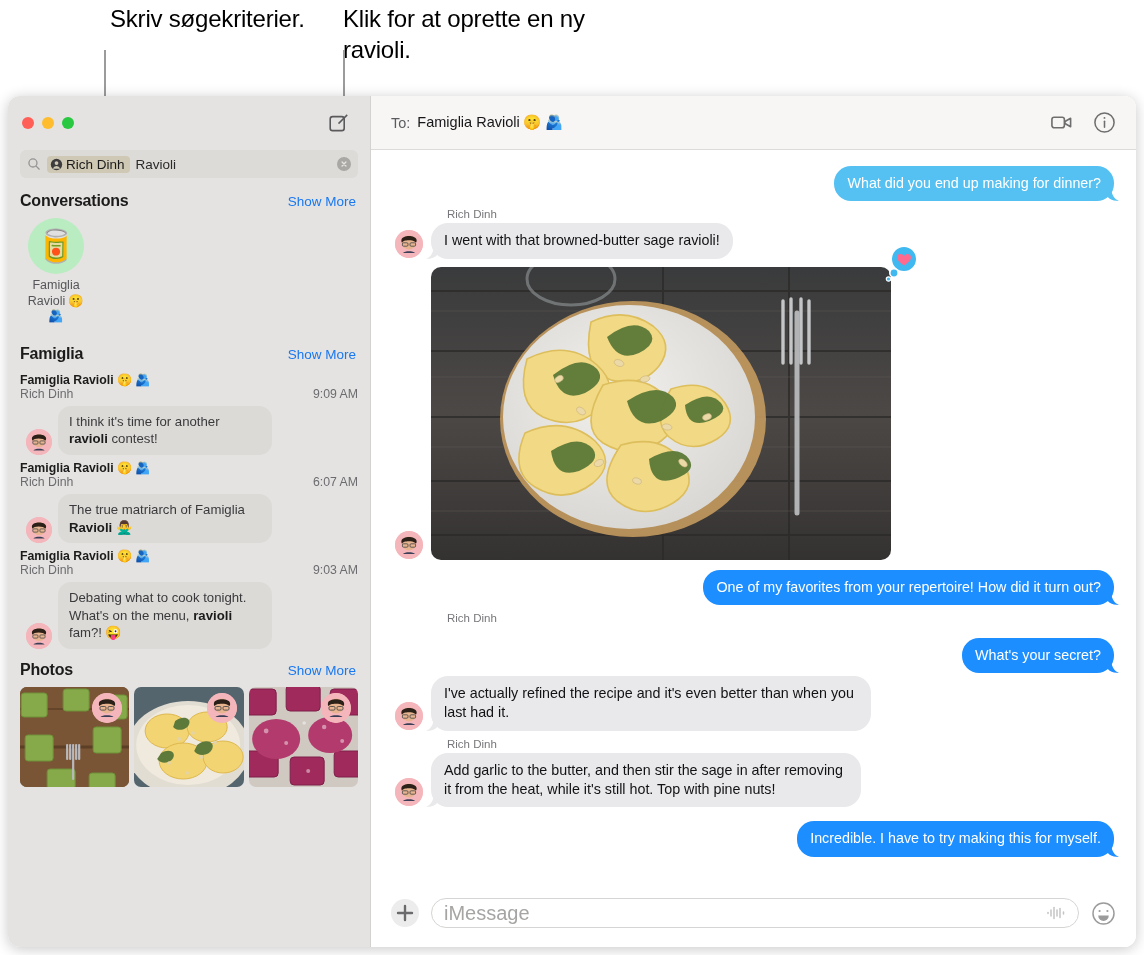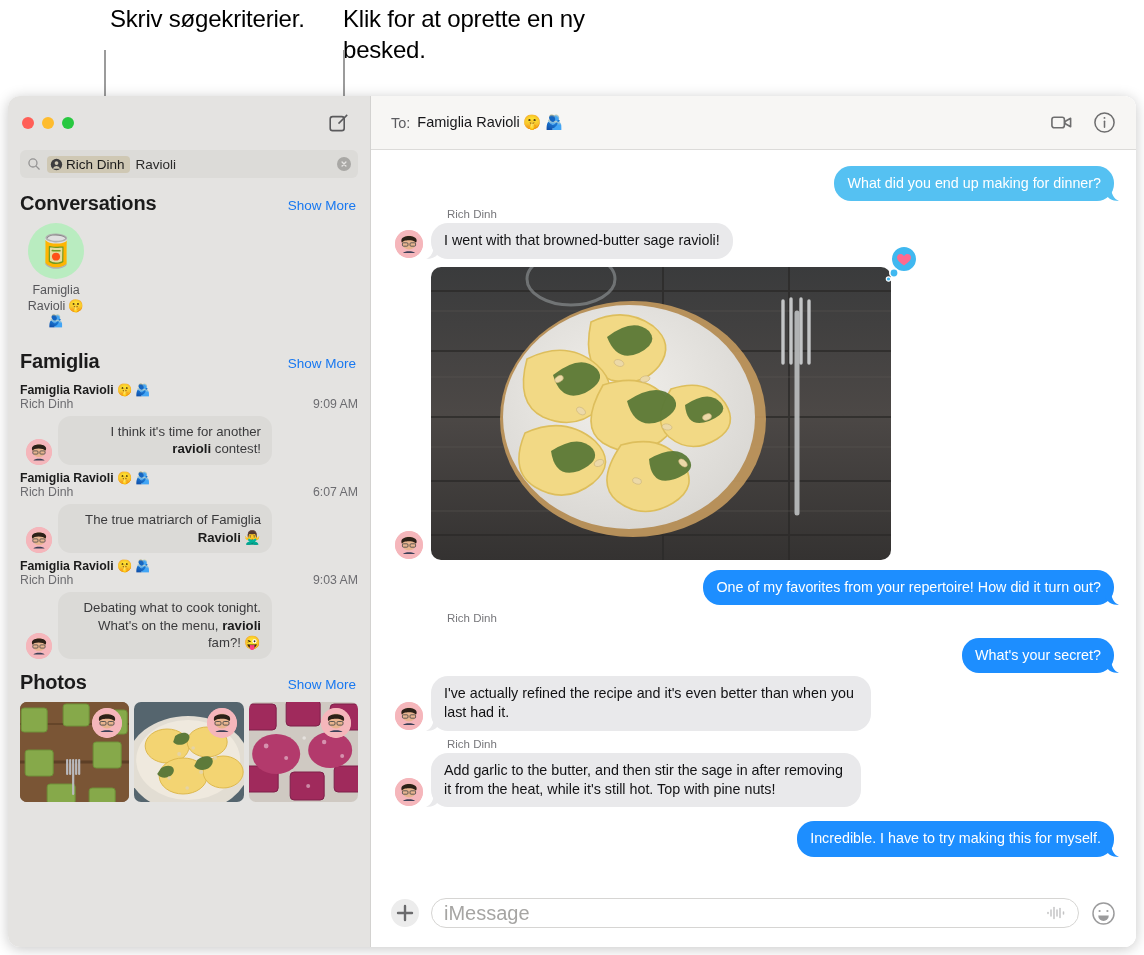--- a/index.html
+++ b/index.html
@@ -46,40 +46,39 @@
     background: #cfc8b4; border-radius: 4px; padding: 1px 5px 1px 3px;
     font-size: 13.5px; color: #1a1a1a; font-weight: 400; white-space: nowrap;
   }
   .token svg { width: 13px; height: 13px; }
   .search-text { font-size: 13.5px; color: #2b2b2b; white-space: nowrap; }
   .clear-btn { margin-left: auto; width: 14px; height: 14px; border-radius: 50%; background: #a9a8a5; display: flex; align-items: center; justify-content: center; cursor: pointer; flex: 0 0 14px; }
   .clear-btn svg { width: 8px; height: 8px; }
 
   .sb-scroll { flex: 1 1 auto; overflow: hidden; }
   .sec-head { display: flex; align-items: baseline; padding: 4px 14px 6px 12px; }
-  .sec-title { font-size: 20px; font-weight: 700; color: #1b1b1b; letter-spacing: -0.2px; }
+  .sec-title { font-size: 16px; font-weight: 700; color: #1b1b1b; letter-spacing: -0.2px; }
   .show-more { margin-left: auto; font-size: 13.5px; color: #1878f0; cursor: pointer; }
 
   .conv-row { padding: 2px 12px 16px 12px; }
   .conv-item { width: 72px; text-align: center; cursor: pointer; }
   .conv-avatar { width: 56px; height: 56px; border-radius: 50%; background: #b9ecc0; display: flex; align-items: center; justify-content: center; font-size: 32px; margin: 0 auto 4px auto; }
   .conv-name { font-size: 12.5px; color: #56565a; line-height: 1.25; }
 
   .msg-result { padding: 4px 12px 2px 12px; cursor: pointer; }
   .mr-line1 { font-size: 12.3px; font-weight: 700; color: #1b1b1b; }
   .mr-line2 { display: flex; align-items: baseline; }
   .mr-sender { font-size: 12.3px; color: #6c6c70; }
   .mr-time { margin-left: auto; font-size: 12.3px; color: #6c6c70; }
   .mr-bubble-row { display: flex; align-items: flex-end; gap: 6px; margin-top: 5px; padding-left: 6px; }
   .mini-avatar { width: 26px; height: 26px; border-radius: 50%; flex: 0 0 26px; overflow: hidden; background: #f2b2b8; }
   .mr-bubble {
     background: #dbdad7; border-radius: 13px; padding: 7px 11px;
     font-size: 13.2px; line-height: 1.33; color: #3a3a3c; max-width: 214px;
     position: relative;
-    text-align: right;
   }
   .mr-bubble b { font-weight: 700; color: #1b1b1b; }
   .mr-bubble::after { content: ""; position: absolute; left: -4px; bottom: 0; width: 10px; height: 12px; background: #dbdad7; border-bottom-right-radius: 12px; z-index: -1; }
 
   .photos-row { display: flex; gap: 5px; padding: 2px 12px 0 12px; }
   .photo-thumb { width: 115px; height: 100px; border-radius: 7px; overflow: hidden; position: relative; cursor: pointer; }
   .photo-thumb svg { width: 100%; height: 100%; display: block; }
   .photo-badge { position: absolute; right: 7px; top: 6px; width: 30px; height: 30px; border-radius: 50%; overflow: hidden; background: #f5b6bb; }
 
   
@@ -121,21 +120,21 @@
   .audio-icon { margin-left: auto; width: 20px; height: 16px; opacity: .5; cursor: pointer; }
   .emoji-btn { width: 25px; height: 25px; cursor: pointer; flex: 0 0 25px; opacity: .6; }
 </style>
 </head>
 <body>
 
 <div class="page">
 
   <div class="callout" id="callout-search">Skriv søgekriterier.</div>
   <div class="leader" id="leader-search"></div>
-  <div class="callout" id="callout-compose">Klik for at oprette en ny besked.</div>
+  <div class="callout" id="callout-compose">Klik for at oprette en ny ravioli.</div>
   <div class="leader" id="leader-compose"></div>
 
   <div class="window">
 
     <div class="sidebar">
 
       <div class="sb-titlebar">
         <div class="traffic">
           <div class="tl red"></div>
           <div class="tl yellow"></div>

